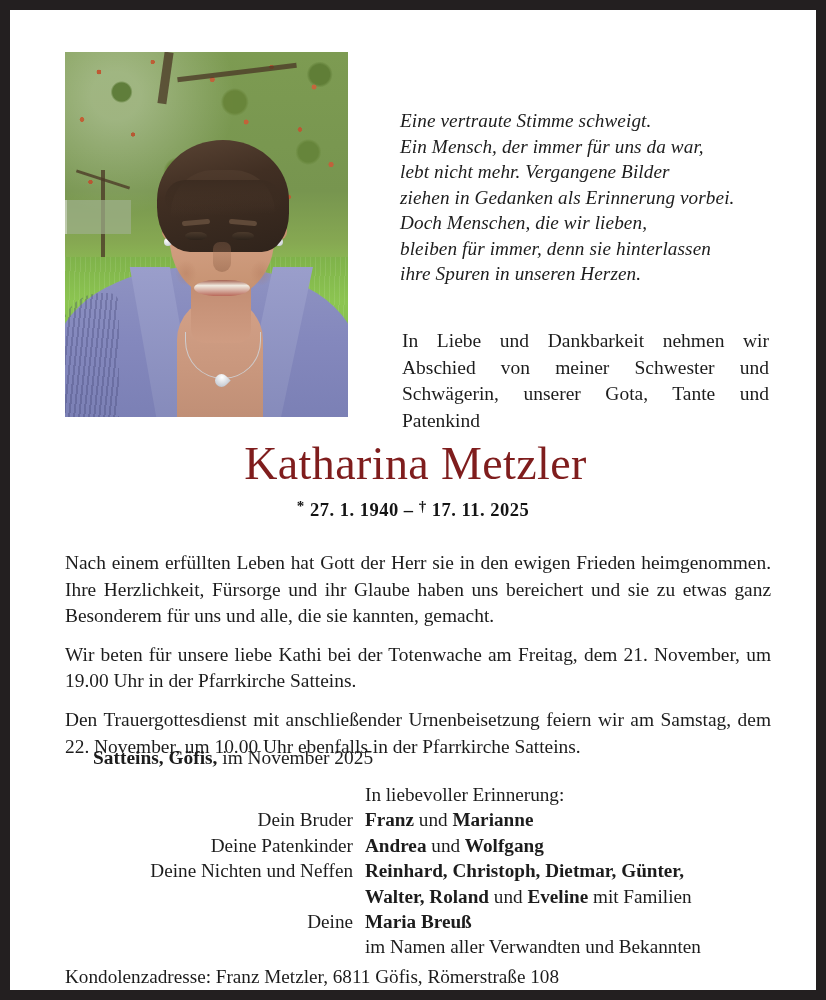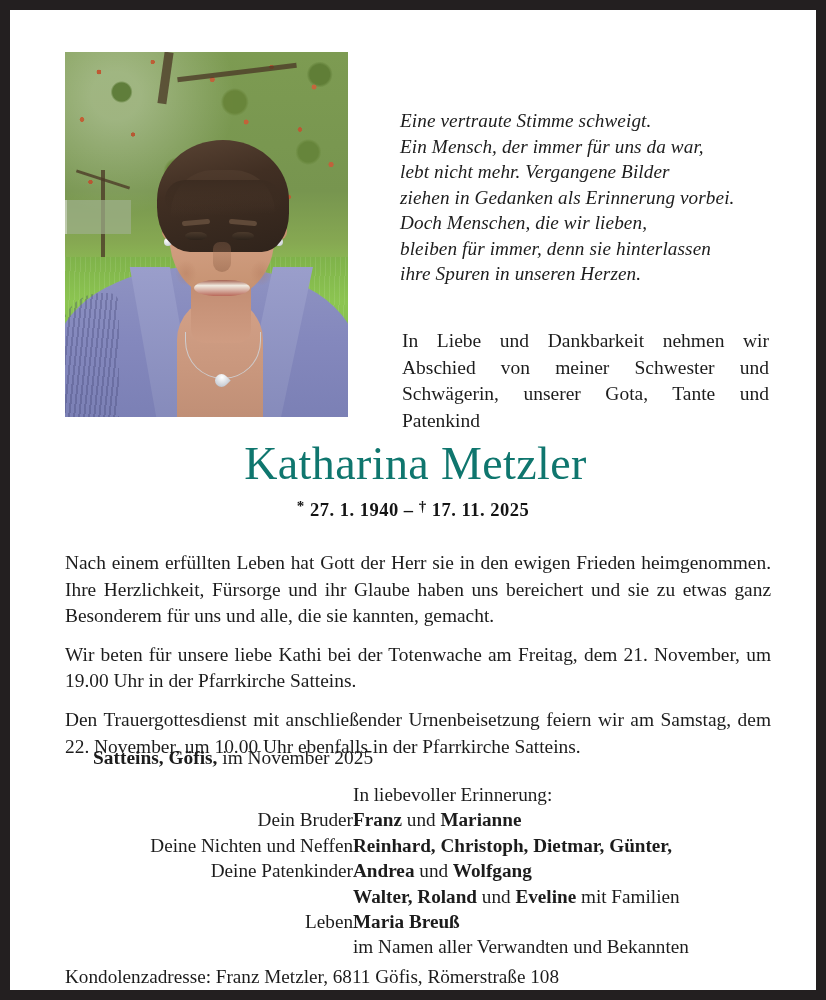--- a/index.html
+++ b/index.html
@@ -272,21 +272,21 @@
 
   
   .name {
     position: absolute;
     left: 5px; right: 0;
     top: 428px;
     text-align: center;
     font-size: 46px;
     line-height: 52px;
     letter-spacing: .4px;
-    color: #0f766e;
+    color: #7f1d1d;
   }
   .dates {
     position: absolute;
     left: 0; right: 0;
     top: 488px;
     text-align: center;
     font-weight: bold;
     font-size: 18.5px;
     letter-spacing: .5px;
     color: #141414;
@@ -331,21 +331,21 @@
     line-height: 25.4px;
     color: #1c1c1c;
   }
   .fam-row {
     display: flex;
     align-items: baseline;
   }
   .fam-label {
     width: 288px;
     text-align: right;
-    padding-right: 0;
+    padding-right: 12px;
     flex: 0 0 288px;
     white-space: nowrap;
   }
   .fam-value {
     flex: 1 1 auto;
     text-align: left;
   }
   .fam-value b { font-weight: bold; }
 
   
@@ -438,33 +438,33 @@
     <div class="family">
       <div class="fam-row">
         <div class="fam-label"></div>
         <div class="fam-value">In liebevoller Erinnerung:</div>
       </div>
       <div class="fam-row">
         <div class="fam-label">Dein Bruder</div>
         <div class="fam-value"><b>Franz</b> <span>und</span> <b>Marianne</b></div>
       </div>
       <div class="fam-row">
+        <div class="fam-label">Deine Patenkinder</div>
+        <div class="fam-value"><b>Andrea</b> <span>und</span> <b>Wolfgang</b></div>
+      </div>
+      <div class="fam-row">
         <div class="fam-label">Deine Nichten und Neffen</div>
         <div class="fam-value"><b>Reinhard, Christoph, Dietmar, Günter,</b></div>
       </div>
       <div class="fam-row">
-        <div class="fam-label">Deine Patenkinder</div>
-        <div class="fam-value"><b>Andrea</b> <span>und</span> <b>Wolfgang</b></div>
-      </div>
-      <div class="fam-row">
         <div class="fam-label"></div>
         <div class="fam-value"><b>Walter, Roland</b> <span>und</span> <b>Eveline</b> <span>mit Familien</span></div>
       </div>
       <div class="fam-row">
-        <div class="fam-label">Leben</div>
+        <div class="fam-label">Deine</div>
         <div class="fam-value"><b>Maria Breuß</b></div>
       </div>
       <div class="fam-row">
         <div class="fam-label"></div>
         <div class="fam-value"><span>im Namen aller Verwandten und Bekannten</span></div>
       </div>
     </div>
 
     <div class="condolence">Kondolenzadresse: Franz Metzler, 6811 Göfis, Römerstraße 108</div>
 

